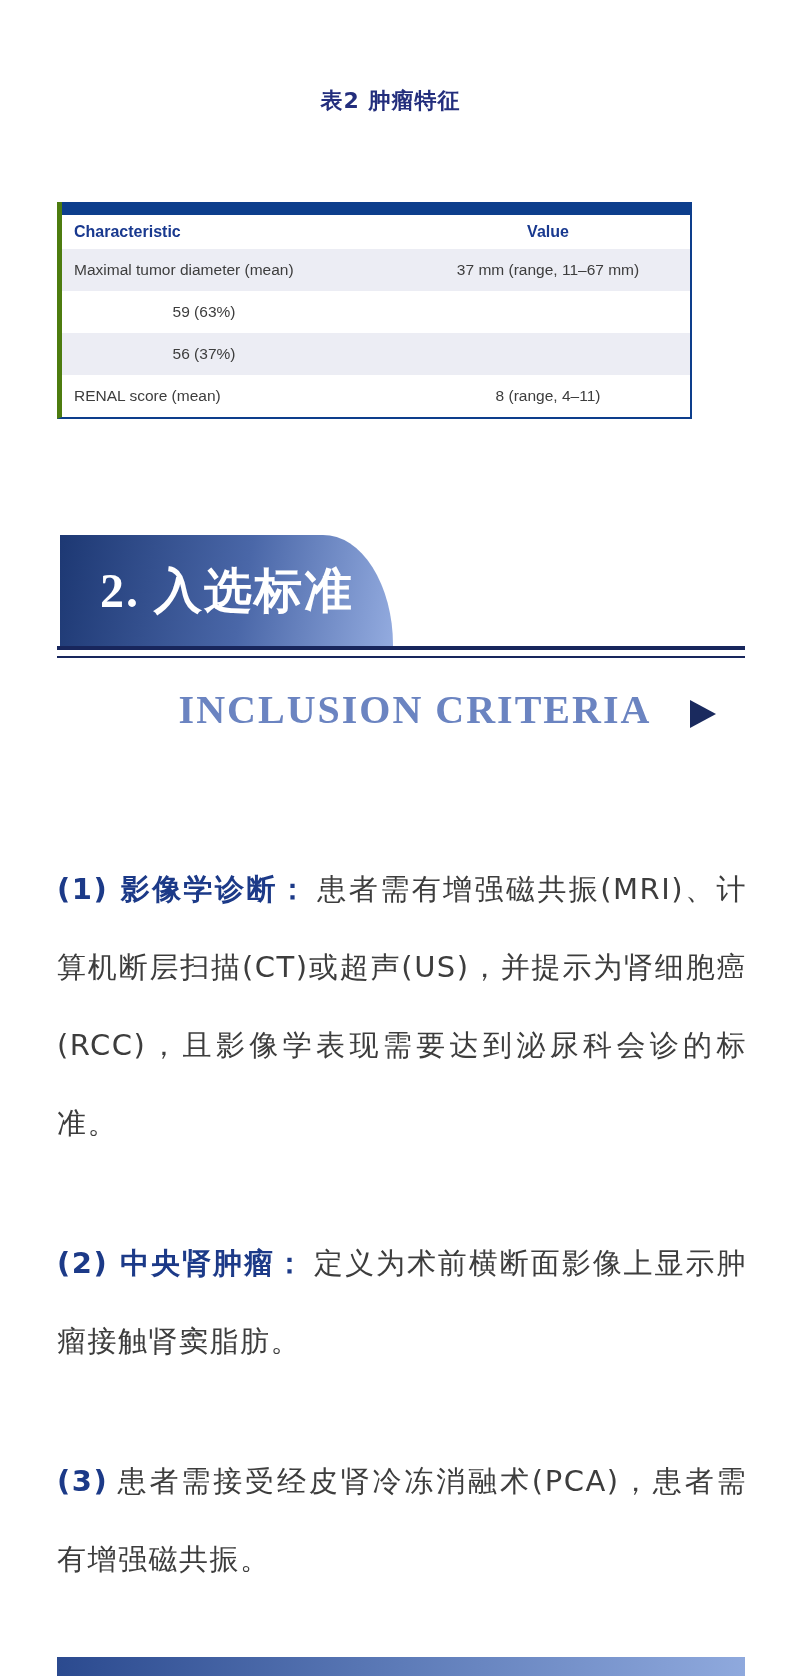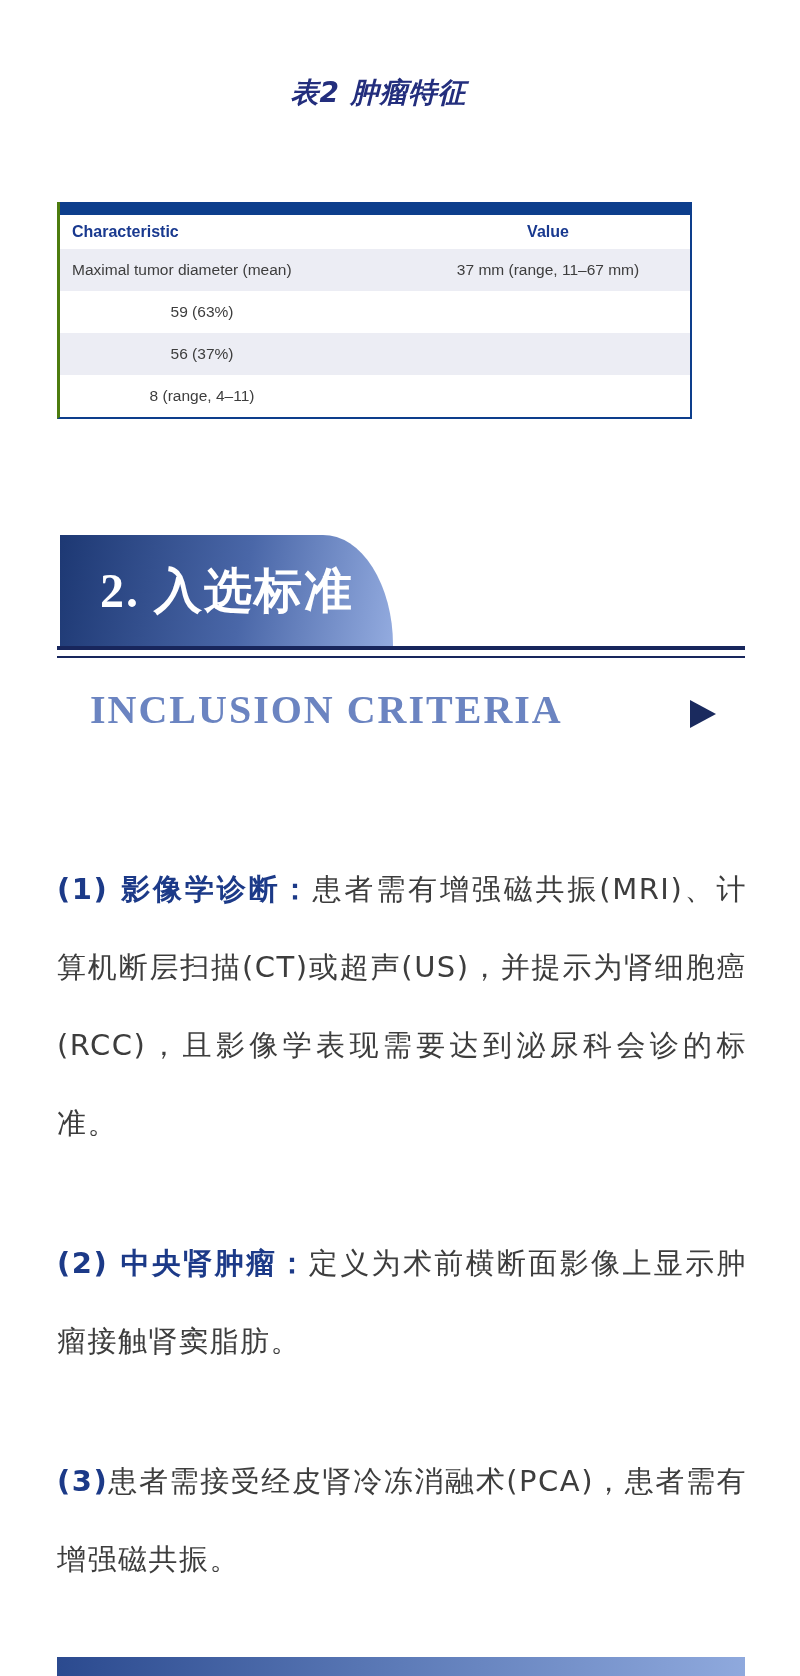--- a/index.html
+++ b/index.html
@@ -5,28 +5,28 @@
   html,body { margin:0; padding:0; }
   body {
     width:800px; height:1676px; position:relative; overflow:hidden;
     background:#ffffff;
     font-family:"DejaVu Sans","Liberation Sans",sans-serif;
   }
 
   
   .page-title {
     position:absolute; top:70px; left:57px; width:635px;
-    text-align:center; font-size:28px; font-weight:bold;
-    color:#232e7d; letter-spacing:1px; margin:4px;font-style:italic;
+    text-align:center; font-size:22px; font-weight:bold;
+    color:#232e7d; letter-spacing:1px; margin:16px;
   }
 
   
   .tumor-table {
     position:absolute; left:57px; top:202px; width:635px;
-    border-left:3px solid #4d7c0f;
+    border-left:5px solid #4d7c0f;
     border-right:2px solid #0d3e8c;
     border-bottom:2px solid #0d3e8c;
     box-sizing:border-box;
     font-family:"Liberation Sans","DejaVu Sans",sans-serif;
   }
   .table-topbar { height:13px; background:#0d3e8c; }
   .t-row { display:flex; align-items:center; padding:12px 12px; font-size:15.5px; color:#3d3d3d; }
   .t-head { font-size:16px; font-weight:bold; color:#19398f; padding:8px 12px; }
   .t-row.alt { background:#ecedf4; }
   .col-char { flex:1; text-align:left; }
@@ -41,38 +41,38 @@
   }
   .section-header span {
     padding-left:40px; color:#ffffff; font-weight:bold; font-size:48px;
     font-family:"Liberation Serif","DejaVu Serif",serif; letter-spacing:2px;
   }
   .rule-thick { position:absolute; left:57px; top:646px; width:688px; height:3.5px; background:#18265c; }
   .rule-thin  { position:absolute; left:57px; top:656px; width:688px; height:2px;  background:#18265c; }
 
   .inclusion-title {
     position:absolute; top:686px; left:90px; width:650px;
-    text-align:left; font-family:"Liberation Serif","DejaVu Serif",serif;
+    text-align:center; font-family:"Liberation Serif","DejaVu Serif",serif;
     font-weight:bold; font-size:40px; color:#6b84c1; letter-spacing:2px;
   }
   .right-arrow {
     position:absolute; left:690px; top:700px; width:0; height:0;
     border-left:26px solid #1a2a5e;
     border-top:14px solid transparent;
     border-bottom:14px solid transparent;
   }
 
   
   .paras {
     position:absolute; left:57px; top:850px; width:690px;
     font-size:29px; line-height:78px; color:#3d3d3d;
     text-align:justify; letter-spacing:1.5px;
   }
   .para { margin:0 0 62px 0; }
-  .para .lead { color:#1c3a88; font-weight:bold; }
+  .para .lead { color:#1c3a88; font-weight:bold; margin-right:8px; }
 
   
   .next-section-bar {
     position:absolute; left:57px; top:1657px; width:688px; height:19px;
     background:linear-gradient(90deg,#2b4a8f 0%,#5d7bb8 50%,#8fa9dd 100%);
   }
 </style>
 </head>
 <body>
 
@@ -90,20 +90,21 @@
       <div class="col-char">Maximal tumor diameter (mean)</div>
       <div class="col-val">37 mm (range, 11–67 mm)</div>
     </div>
     <div class="t-row">
       <div class="col-val">59 (63%)</div>
     </div>
     <div class="t-row alt">
       <div class="col-val">56 (37%)</div>
     </div>
     <div class="t-row">
+      <div class="col-char">RENAL score (mean)</div>
       <div class="col-val">8 (range, 4–11)</div>
     </div>
   </div>
 
   <div class="section-header">
     <span>2. 入选标准</span>
   </div>
   <div class="rule-thick"></div>
   <div class="rule-thin"></div>
 

